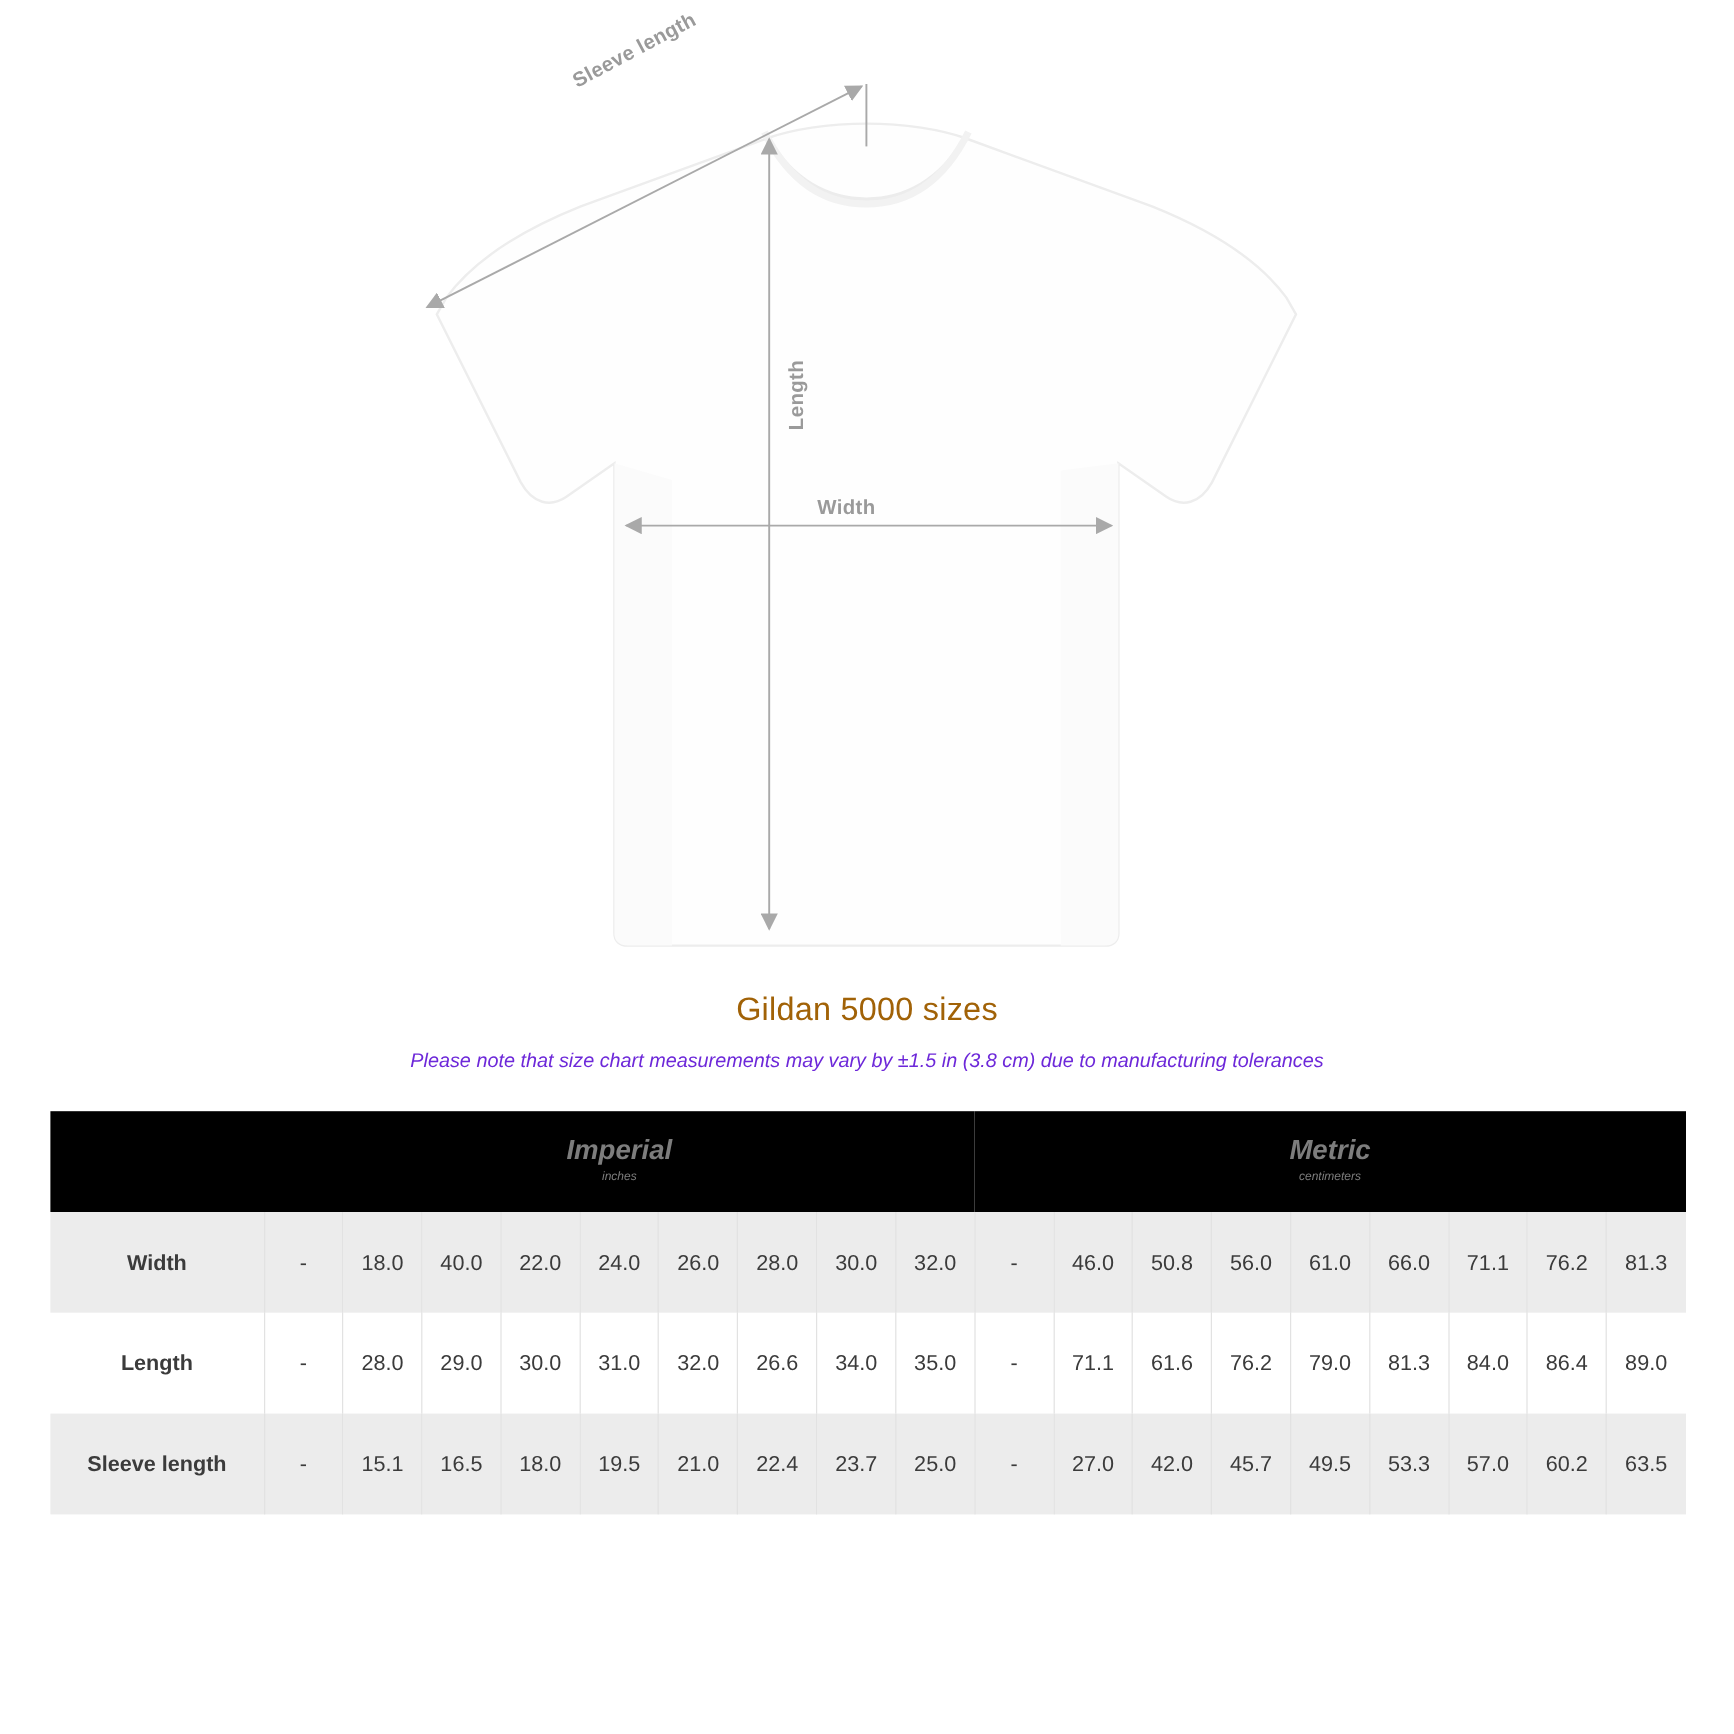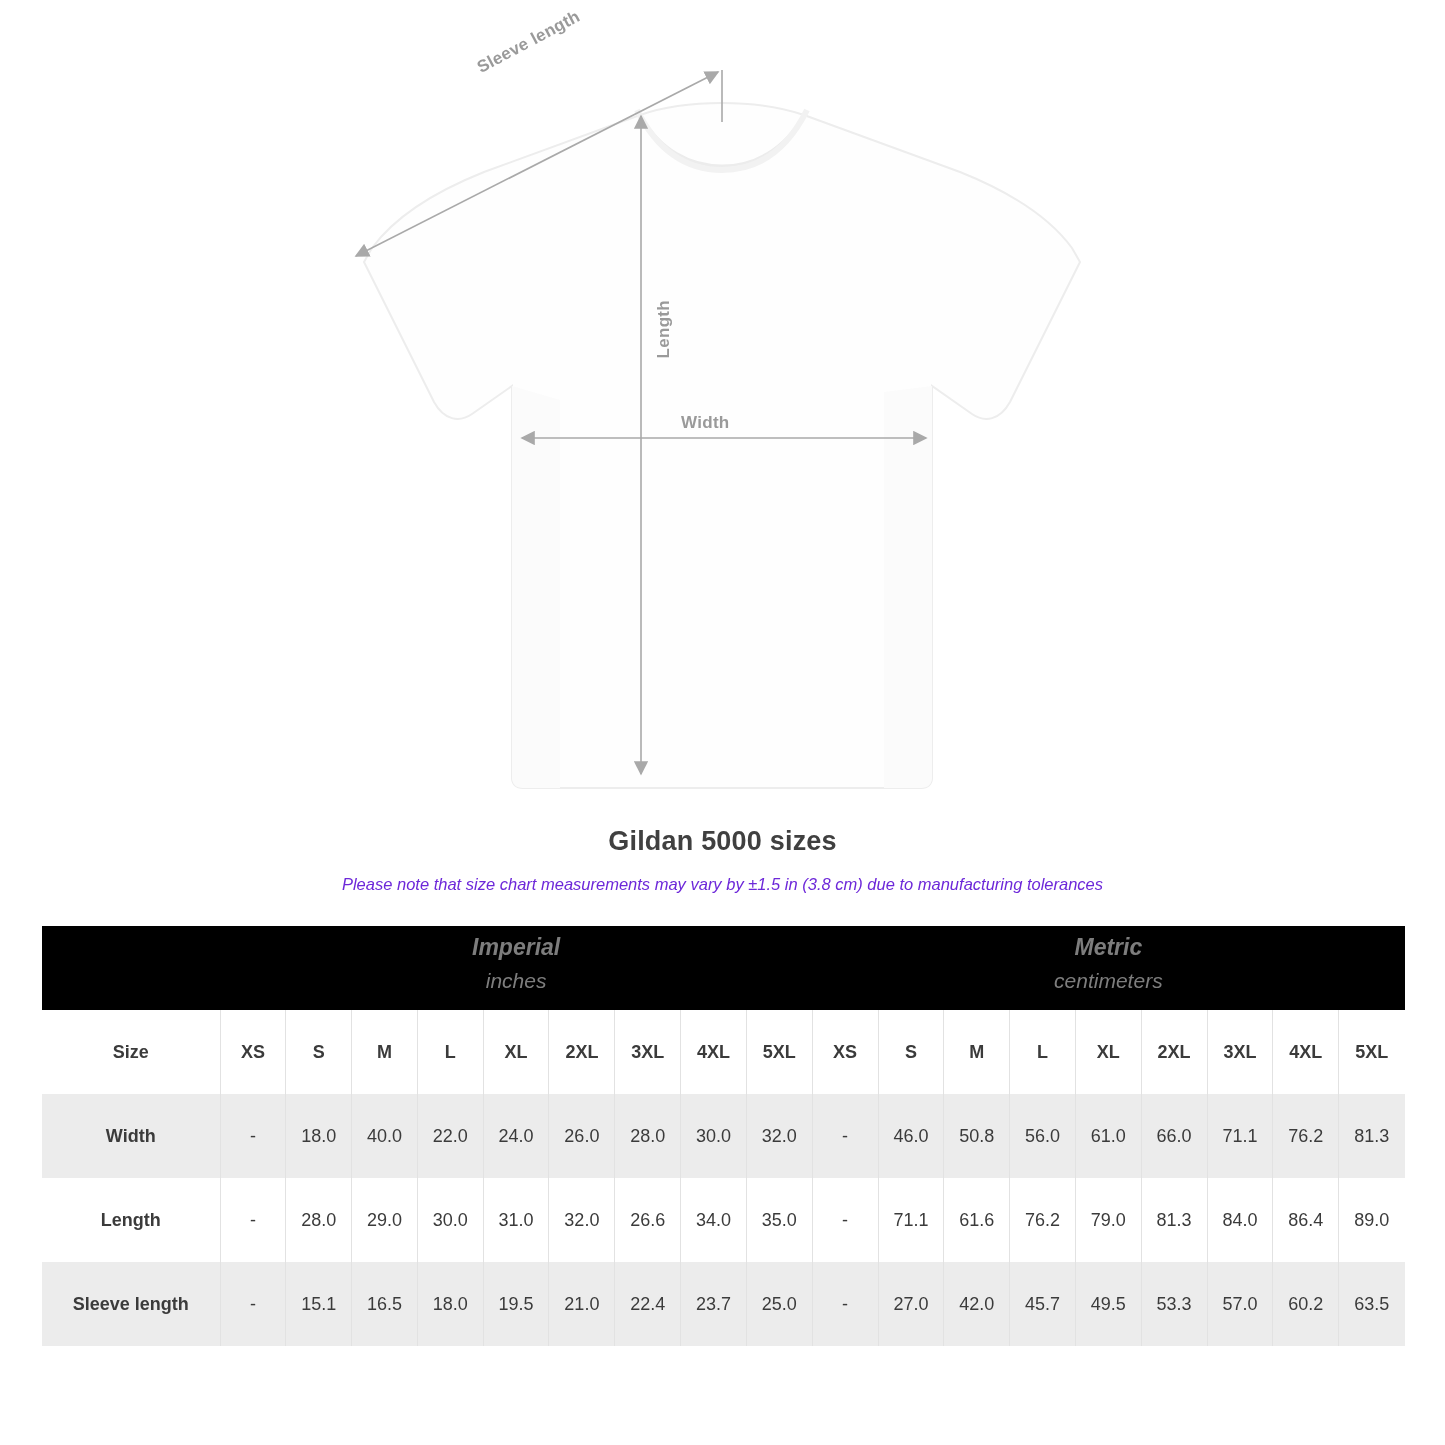--- a/index.html
+++ b/index.html
@@ -57,22 +57,22 @@
     top: 413px;
   }
 
   
   .title-block {
     text-align: center;
     margin-top: 6px;
   }
   .chart-title {
     font-size: 27px;
-    font-weight: bold;
-    color: #404040;
+    font-weight: normal;
+    color: #a16207;
     margin: 0;
     letter-spacing: 0.2px;
   }
   .chart-note {
     font-size: 16.5px;
     font-style: italic;
     color: #6d28d9;
     margin: 18px 0 0 0;
   }
 
@@ -100,21 +100,21 @@
     background: #000000;
   }
   .unit-name {
     font-size: 23px;
     font-weight: bold;
     font-style: italic;
     color: #7d7d7d;
     line-height: 1.1;
   }
   .unit-sub {
-    font-size: 21px;
+    font-size: 10px;
     font-style: italic;
     color: #7d7d7d;
     line-height: 1.9;
     text-align: center;
   }
   .row-odd td { background: #ffffff; }
   .row-even td { background: #ececec; }
   .hdr-row td {
     font-weight: bold;
     font-size: 18.5px;
@@ -222,41 +222,20 @@
           <td class="unit-head" colspan="9">
             <div class="unit-name">Imperial</div>
             <div class="unit-sub">inches</div>
           </td>
           <td class="unit-head" colspan="9">
             <div class="unit-name">Metric</div>
             <div class="unit-sub">centimeters</div>
           </td>
         </tr>
 
-        <tr class="hdr-row">
-          <td>Size</td>
-          <td class="cell-sep">XS</td>
-          <td class="cell-sep">S</td>
-          <td class="cell-sep">M</td>
-          <td class="cell-sep">L</td>
-          <td class="cell-sep">XL</td>
-          <td class="cell-sep">2XL</td>
-          <td class="cell-sep">3XL</td>
-          <td class="cell-sep">4XL</td>
-          <td class="cell-sep">5XL</td>
-          <td class="cell-sep">XS</td>
-          <td class="cell-sep">S</td>
-          <td class="cell-sep">M</td>
-          <td class="cell-sep">L</td>
-          <td class="cell-sep">XL</td>
-          <td class="cell-sep">2XL</td>
-          <td class="cell-sep">3XL</td>
-          <td class="cell-sep">4XL</td>
-          <td class="cell-sep">5XL</td>
-        </tr>
 
         <tr class="row-even">
           <td class="rowlabel">Width</td>
           <td class="cell-sep">-</td>
           <td class="cell-sep">18.0</td>
           <td class="cell-sep">40.0</td>
           <td class="cell-sep">22.0</td>
           <td class="cell-sep">24.0</td>
           <td class="cell-sep">26.0</td>
           <td class="cell-sep">28.0</td>

